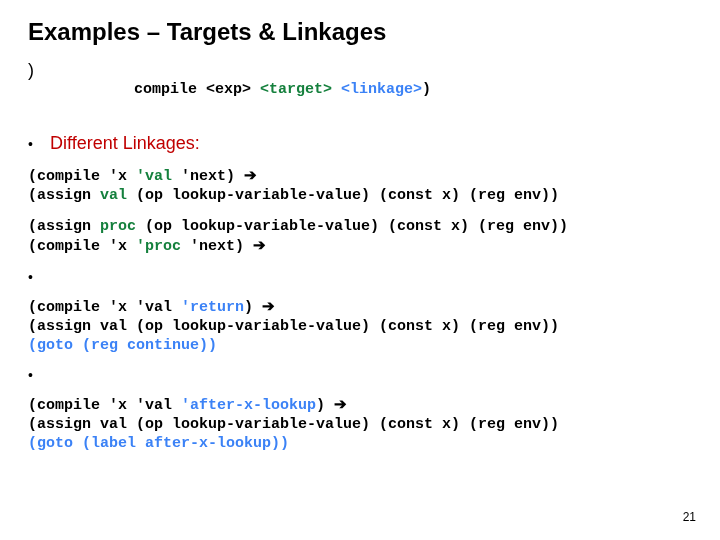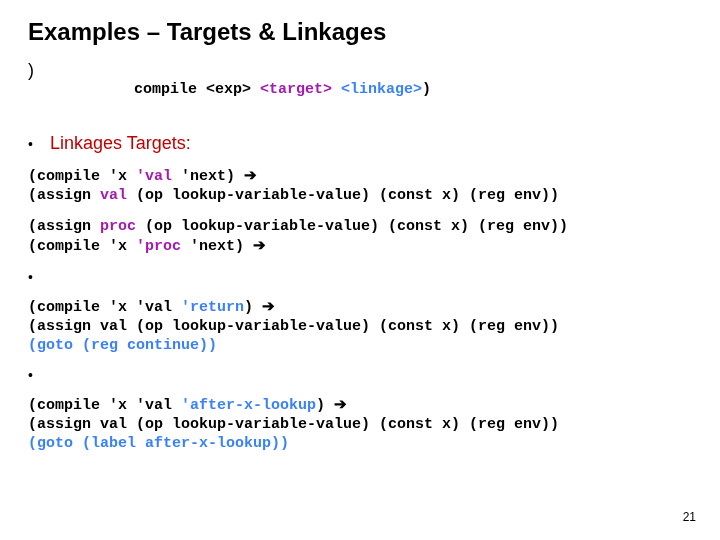--- a/index.html
+++ b/index.html
@@ -30,21 +30,21 @@
     font-family: Arial, sans-serif;
     font-size: 18px;
     margin-right: 46px;
   }
   .mono {
     font-family: "Courier New", Courier, monospace;
     font-size: 15px;
     font-weight: bold;
     white-space: pre;
   }
-  .red { color: #a21caf; font-family: Liberation Mono, monospace; }
+  .red { color: #15803d; font-family: Liberation Mono, monospace; }
   .blue { color: #3b82f6; }
   .bullet-row {
     display: flex;
     align-items: baseline;
     margin-top: 2px;
     margin-bottom: 2px;
   }
   .dot {
     width: 22px;
     font-size: 14px;
@@ -86,21 +86,21 @@
   <div class="sig-row">
     <span class="paren">)</span>
     <span class="mono">
       <span>compile &lt;exp&gt; </span><span class="red">&lt;target&gt;</span><span> </span><span class="blue">&lt;linkage&gt;</span><span>)</span>
     </span>
   </div>
 
   <div class="bullet-row">
     <span class="dot">•</span>
     <span class="sub-head">
-      <span class="red-head">Linkages Targets:</span>
+      <span class="red-head">Different Linkages:</span>
     </span>
   </div>
 
   <div class="code-block">
     <div class="code-line"><span>(compile 'x </span><span class="red">'val</span><span> 'next) </span><span class="arrow">➔</span></div>
     <div class="code-line"><span>(assign </span><span class="red">val</span><span> (op lookup-variable-value) (const x) (reg env))</span></div>
   </div>
 
   <div class="code-block">
     <div class="code-line"><span>(assign </span><span class="red">proc</span><span> (op lookup-variable-value) (const x) (reg env))</span></div>

